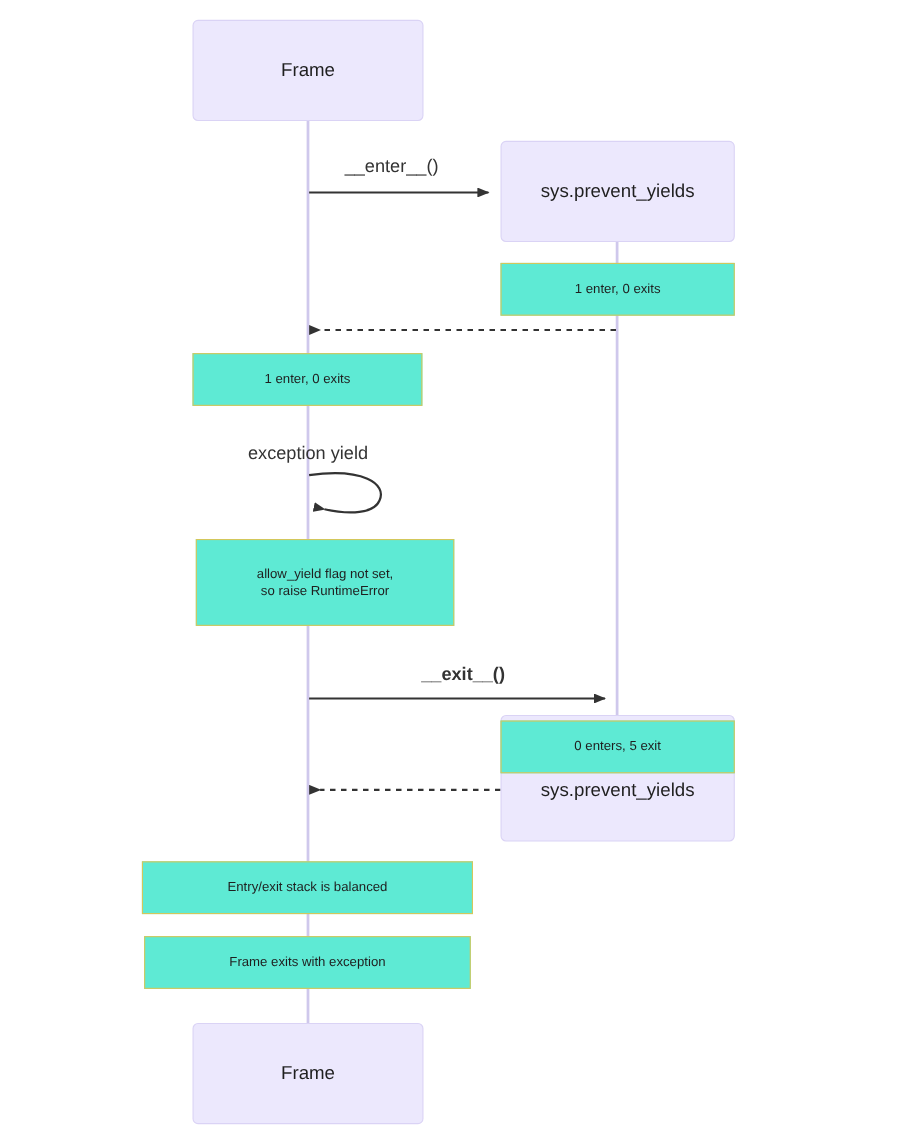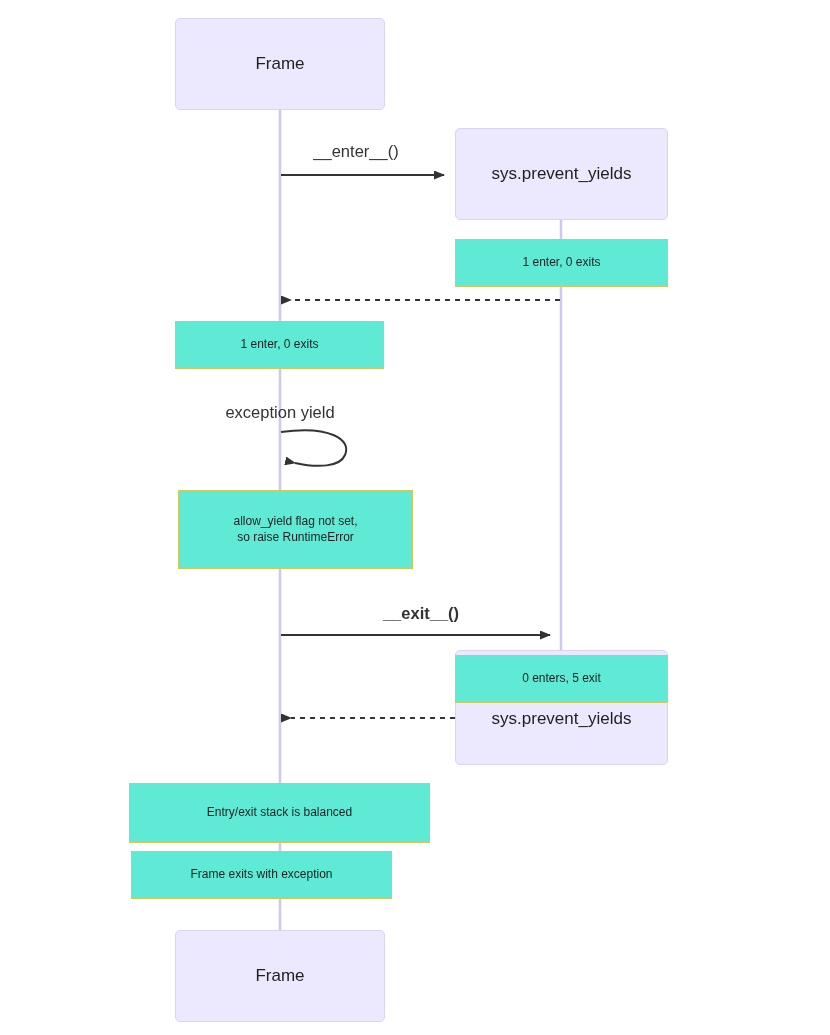--- a/index.html
+++ b/index.html
@@ -141,25 +141,25 @@
 
   <div class="note-box" style="left:150px; top:490px; width:235px; height:79px;margin-left:28px;">
     <span class="note-text">allow_yield flag not set,
 so raise RuntimeError</span>
   </div>
 
   <div class="note-box" style="left:455px; top:655px; width:213px; height:48px;">
     <span class="note-text">0 enters, 5 exit</span>
   </div>
 
-  <div class="note-box" style="left:129px; top:783px; width:301px; height:60px;">
+  <div class="note-box" style="left:129px; top:783px; width:301px; height:48px;">
     <span class="note-text">Entry/exit stack is balanced</span>
   </div>
 
-  <div class="note-box" style="left:131px; top:851px; width:261px; height:48px;">
+  <div class="note-box" style="left:131px; top:851px; width:297px; height:48px;">
     <span class="note-text">Frame exits with exception</span>
   </div>
 
   <div class="msg-label" style="left:356px; top:142px;">__enter__()</div>
 
   <div class="msg-label" style="left:280px; top:403px;">exception yield</div>
 
   <div class="msg-label" style="left:421px; top:604px;font-weight:bold;">__exit__()</div>
 
 </div>

